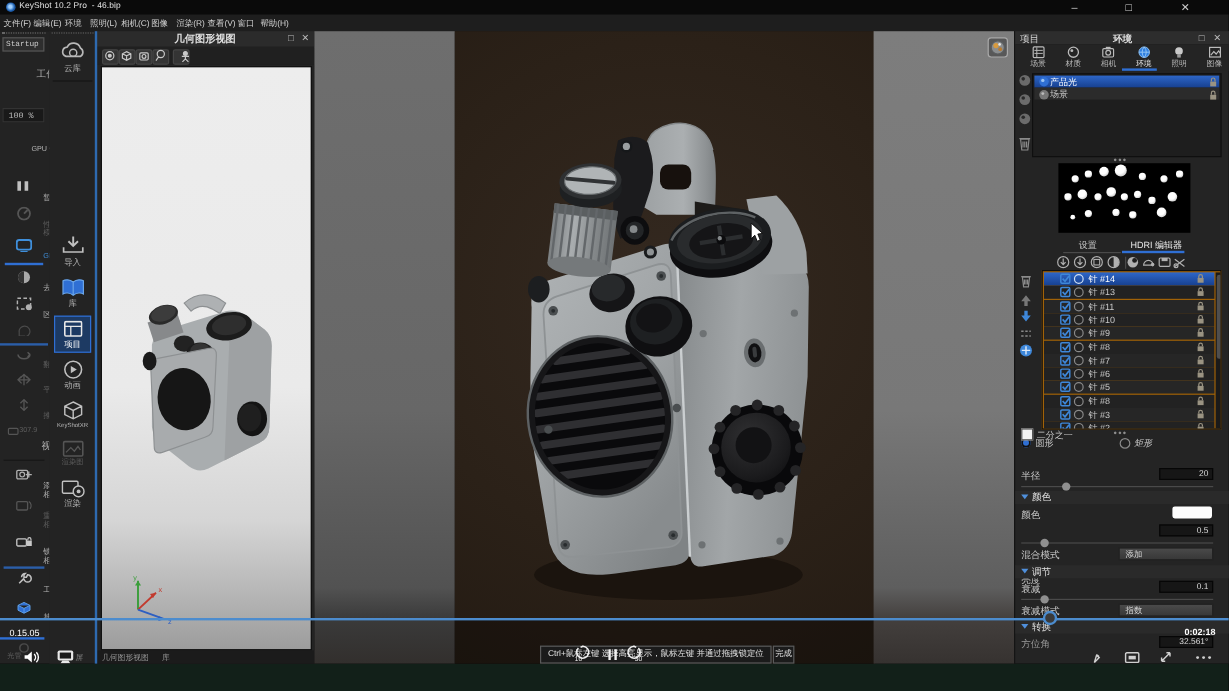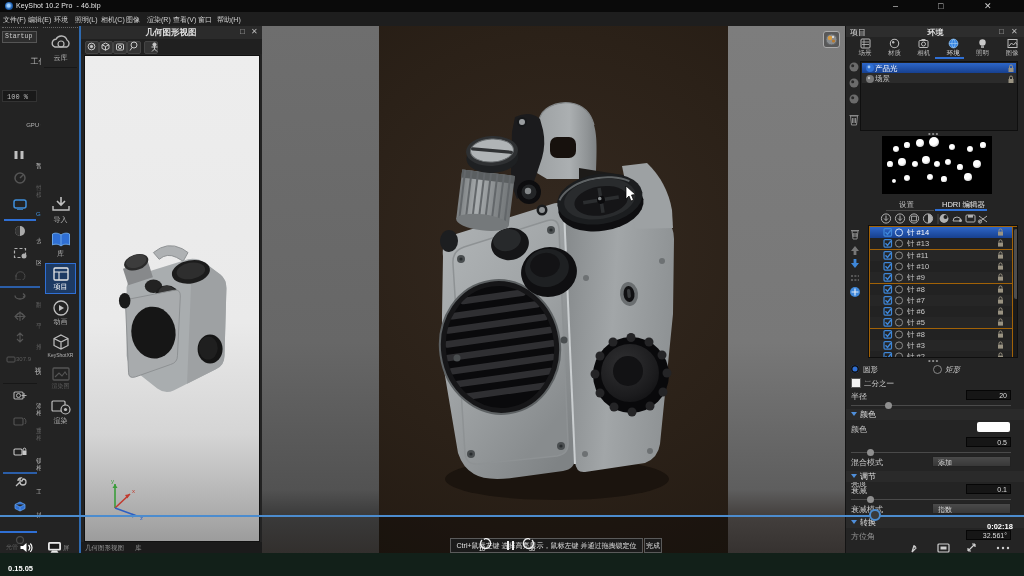--- a/index.html
+++ b/index.html
@@ -168,21 +168,21 @@
     <div class="sbitem" style="top:431px;">锁定<br>相机</div>
     <div style="position:absolute;left:3px;top:446px;width:34px;height:1.5px;background:#2b5ea8;"></div>
     <svg style="position:absolute;left:13px;top:450px;" width="14" height="12">
         <path d="M3 10 l4 -4 m0 0 a3 3 0 1 0 3 -3 l-1 2 -2 0 0 -2 1 -1 a3 3 0 0 0 -3 3" stroke="#c0c0c0" fill="none" stroke-width="1.3"></path>
       </svg>
     <div class="sbitem" style="top:462px;">工具</div>
     <svg style="position:absolute;left:13px;top:475px;" width="14" height="11">
         <path d="M7 1 l5 2.5 v4 L7 10 2 7.5 v-4 z M2 3.5 l5 2.5 5 -2.5 M7 6 v4" fill="#2f6fd4" stroke="#5fa0e8" stroke-width="0.8"></path>
       </svg>
     <div class="sbitem" style="top:486px;font-size:6px;">抽图</div>
-    <div style="position:absolute;left:8px;top:497px;font-size:7.5px;color:#fff;font-weight:bold;z-index:46;margin-top:41px;">0.15.05</div>
+    <div style="position:absolute;left:8px;top:497px;font-size:7.5px;color:#fff;font-weight:normal;z-index:46;">0.15.05</div>
     <div style="position:absolute;left:0;top:505px;width:37px;height:1.5px;background:#2f6fd4;z-index:46;"></div>
     <svg style="position:absolute;left:14px;top:510px;" width="12" height="8">
         <circle cx="6" cy="4" r="3.5" fill="none" stroke="#4a4a4a" stroke-width="1.3"></circle>
       </svg>
     <div class="sbitem dim" style="top:518px;left:0px;width:24px;font-size:6px;">光管</div>
     <svg style="position:absolute;left:19px;top:516px;z-index:46;" width="15" height="11">
       <path d="M1.5 4 h2.5 l3.5 -3 v9 L4 7 H1.5 z" fill="#fff"></path>
       <path d="M9.5 3 a4 4 0 0 1 0 5.5 M11.3 1.5 a6 6 0 0 1 0 8.4" stroke="#fff" stroke-width="1.2" fill="none"></path>
     </svg>
   </div>
@@ -827,21 +827,21 @@
     </svg>
 
     <div style="position:absolute;left:82px;top:333px;width:16px;height:3px;color:#8f8f8f;font-size:8px;line-height:3px;letter-spacing:1px;">•••</div>
 
     <div style="position:absolute;left:5px;top:339px;width:170px;height:10px;">
       <span style="position:absolute;left:0;top:0;width:8px;height:8px;border-radius:50%;background:#2f6fd4;box-shadow:inset 0 0 0 1.5px #111;"></span>
       <span style="position:absolute;left:12px;top:0;font-size:7.5px;color:#c8c8c8;">圆形</span>
       <span style="position:absolute;left:82px;top:0;width:7px;height:7px;border-radius:50%;border:1px solid #888;background:#222;"></span>
       <span style="position:absolute;left:94px;top:0;font-size:7.5px;color:#c8c8c8;font-style:italic;">矩形</span>
     </div>
-    <div style="position:absolute;left:5px;top:352px;width:170px;height:10px;">
+    <div style="position:absolute;left:5px;top:331px;width:170px;height:10px;">
       <span style="position:absolute;left:0;top:0;width:8px;height:8px;background:#f2f2f2;border:1px solid #555;"></span>
       <span style="position:absolute;left:13px;top:1px;font-size:7.5px;color:#c8c8c8;">二分之一</span>
     </div>
 
     <span class="rplabel" style="left:5px;top:365px;">半径</span>
     <div class="field" style="left:120px;top:364px;">20</div>
     <div style="position:absolute;left:5px;top:379px;width:160px;height:1px;background:#4a4a4a;"></div>
     <div style="position:absolute;left:39px;top:376px;width:7px;height:7px;border-radius:50%;background:#8f8f8f;"></div>
 
     <div class="sect" style="top:383px;"><span class="arr"></span>颜色</div>

